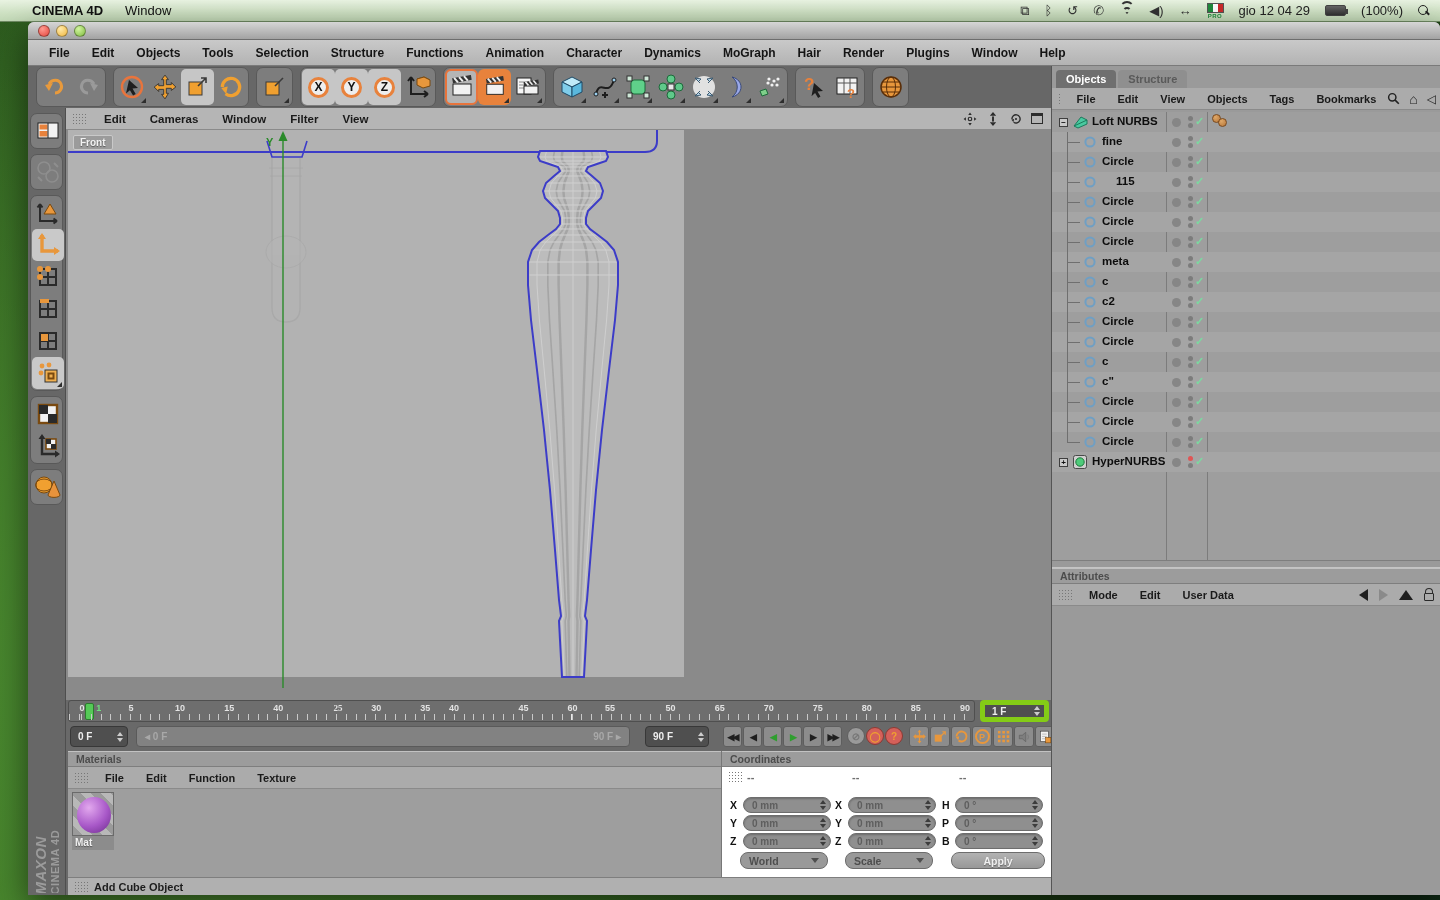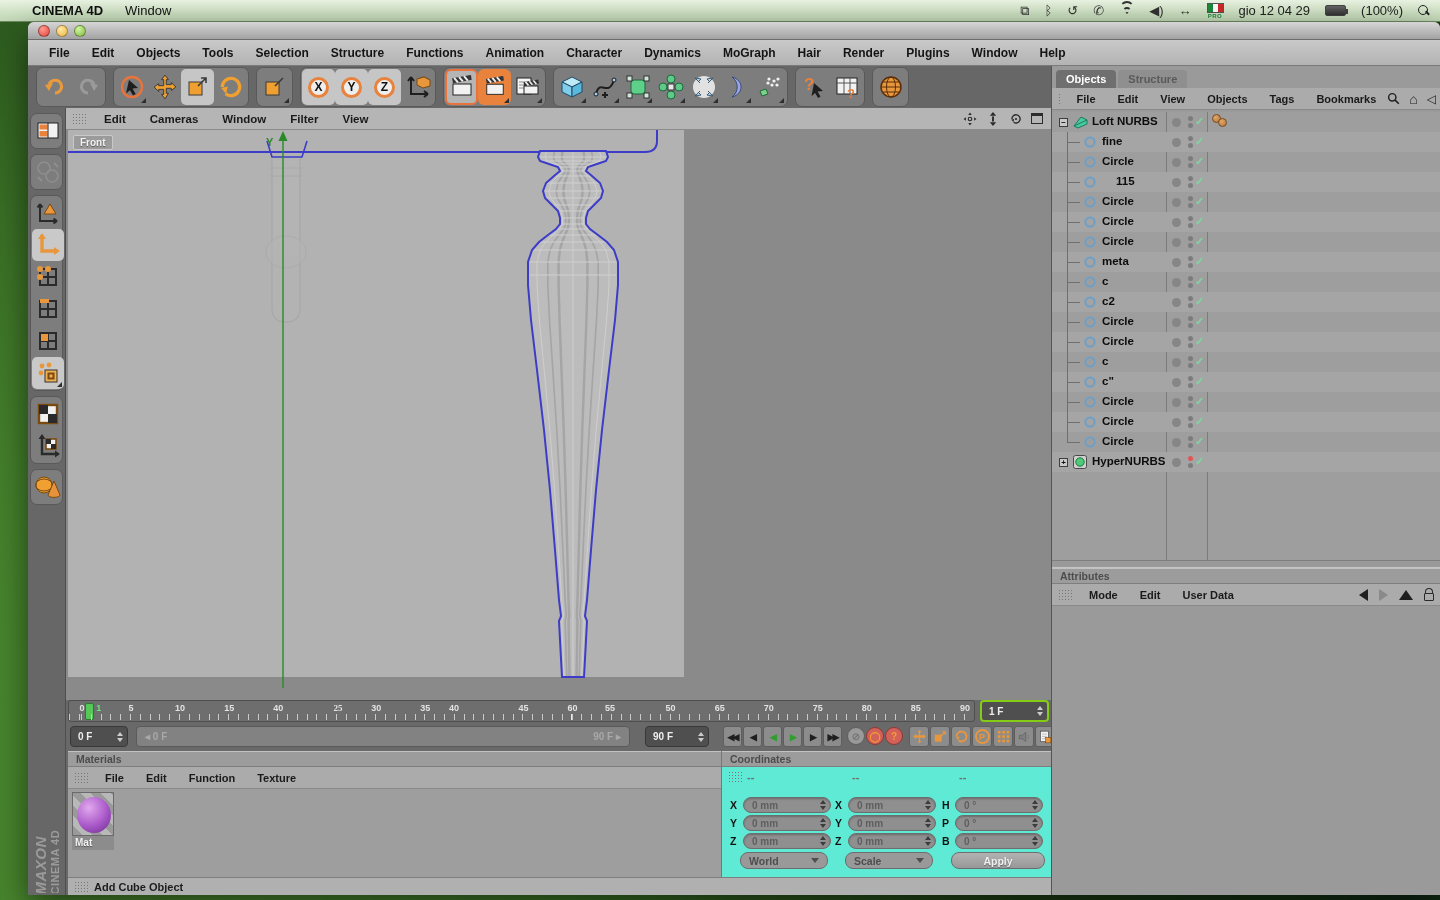--- a/index.html
+++ b/index.html
@@ -81,21 +81,21 @@
 
 #ruler{position:absolute;left:2px;top:592px;width:907px;height:22px;background:#6e6e6e;
  border:1px solid #4f4f4f;border-radius:3px}
 #ruler .ticks{position:absolute;left:0;bottom:1px;height:6px;width:100%;
  background-image:repeating-linear-gradient(90deg,#c9c9c9 0 1px,transparent 1px 9.81px),
  repeating-linear-gradient(90deg,#e8e8e8 0 1px,transparent 1px 49.05px);
  background-position:12px 0,12px 0}
 .rlab{position:absolute;top:2px;transform:translateX(-50%);font-size:9px;color:#e3e3e3;font-weight:bold}
 .rlab.green{color:#6fe07f}
 #playhead{position:absolute;left:16px;top:2px;width:9px;height:17px;background:#55c957;border:1px solid #2c7a2e;border-radius:2px}
-#framebox{position:absolute;left:914px;top:592px;width:69px;height:22px;background:#4f4f4f;border:2px solid #84cc16;
+#framebox{position:absolute;left:914px;top:592px;width:69px;height:22px;background:#4f4f4f;border:5px solid #84cc16;
  border-radius:4px;color:#eee;font-size:10px;font-weight:bold;display:flex;align-items:center;padding-left:7px}
 .stp{margin-left:auto;width:11px;display:flex;flex-direction:column;align-items:center;gap:2px;padding-right:3px}
 .stp b{width:0;height:0;border:3px solid transparent;border-bottom:4px solid #ccc;border-top-width:0}
 .stp i{width:0;height:0;border:3px solid transparent;border-top:4px solid #ccc;border-bottom-width:0}
 .stp.dark b{border-bottom-color:#3c3c3c}.stp.dark i{border-top-color:#3c3c3c}
 
 #transport{position:absolute;left:0;top:615px;width:985px;height:28px;background:#696969}
 .spin{position:absolute;top:3px;height:21px;background:#4f4f4f;border:1px solid #383838;border-radius:4px;
  color:#eee;font-size:10px;font-weight:bold;display:flex;align-items:center;padding-left:7px}
 #slider{position:absolute;left:70px;top:3px;width:494px;height:21px;background:#828282;border:1px solid #5a5a5a;
@@ -115,21 +115,21 @@
 .pmenu{height:22px;background:#ababab;border-bottom:1px solid #8a8a8a;display:flex;align-items:center}
 .pmenu .mi{padding:0 11px;font-size:11px;font-weight:bold;color:#1a1a1a}
 #materials{position:absolute;left:2px;top:643px;width:654px;height:126px;background:#9e9e9e;border-right:1px solid #777}
 #matlist{position:relative;height:88px}
 #matswatch{position:absolute;left:4px;top:3px;width:42px;height:58px;background:#8c8c8c}
 #matthumb{width:42px;height:44px;border:1px solid #6a6a6a;position:relative;overflow:hidden;
  background:repeating-linear-gradient(45deg,#9a9a9a 0 7px,#b8b8b8 7px 14px)}
 #matthumb .sph{position:absolute;left:4px;top:4px;width:34px;height:36px;border-radius:50%;
  background:radial-gradient(circle at 35% 30%,#e2a8ee,#a858c8 55%,#6a2a8a)}
 #matname{font-size:10px;font-weight:bold;color:#f0f0f0;padding:1px 3px;text-shadow:0 1px 1px #555}
-#coords{position:absolute;left:656px;top:643px;width:329px;height:126px;background:#5eead4}
+#coords{position:absolute;left:656px;top:643px;width:329px;height:126px;background:#ffffff}
 #coords .hdr{height:20px;display:flex;align-items:center}
 .dash{position:absolute;font-size:11px;font-weight:bold;color:#6f6f6f}
 .crow{position:absolute;display:flex;align-items:center;height:16px}
 .clab{width:10px;font-size:10.5px;font-weight:bold;color:#111;margin-right:3px}
 .cfield{width:88px;height:16px;background:#8f8f8f;border:1px solid #6d6d6d;border-radius:8px;
  box-shadow:inset 0 1px 2px rgba(0,0,0,.25);display:flex;align-items:center;padding-left:8px;
  font-size:10px;font-weight:bold;color:#5e5e5e}
 .drop{position:absolute;width:88px;height:17px;background:#999;border:1px solid #6d6d6d;border-radius:8px;
  display:flex;align-items:center;padding:0 8px;font-size:10.5px;font-weight:bold;color:#4e4e4e}
 .drop .arr{margin-left:auto;width:0;height:0;border:4px solid transparent;border-top:5px solid #4e4e4e;margin-top:4px}

